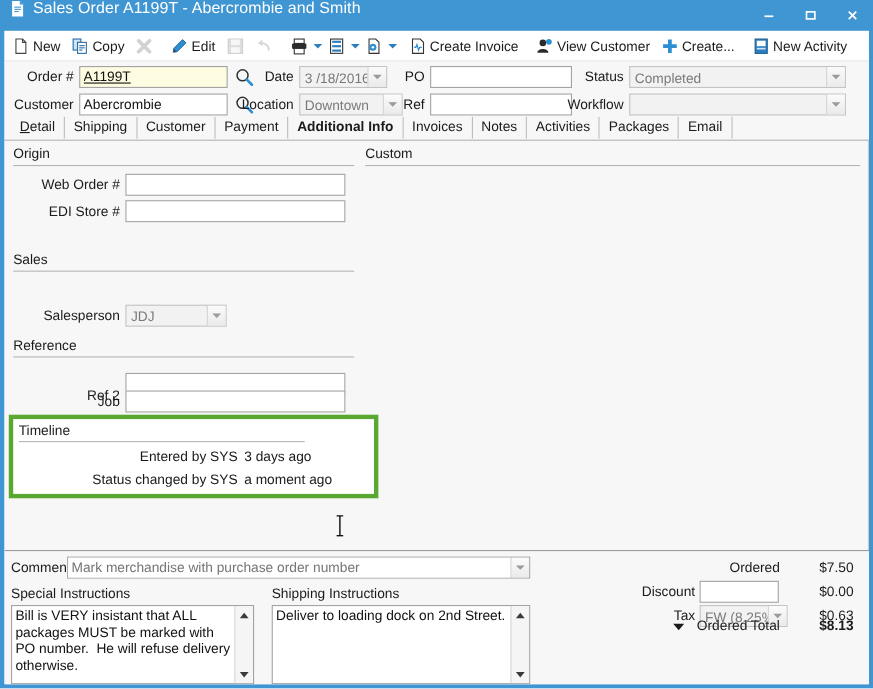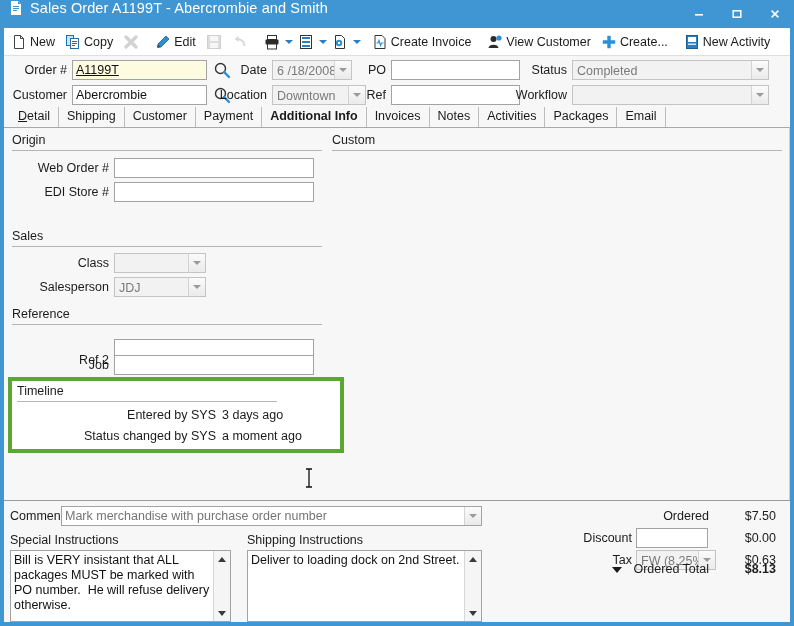--- a/index.html
+++ b/index.html
@@ -113,21 +113,21 @@
     border-left: 1px solid #d4d4d4;
     display:flex; align-items:center; justify-content:center;
   }
   .arrow-dn {
     width:0;height:0;border-left:4px solid transparent;border-right:4px solid transparent;
     border-top:4px solid #9a9a9a;
   }
   .magnifier { width:18px; height:18px; display:block; cursor:pointer; }
   
   .tabs {
-    display: flex; align-items: center;
+    display: flex; align-items: flex-start;
     height: 22px;
     padding-left: 6px;
     background: #f7f7f7;
     border-bottom: 1px solid #a9a9a9;
   }
   .tab {
     font-size: 12.5px; color:#1b1b1b;
     padding: 1px 8px 2px 8px;
     border-right: 1px solid #bdbdbd;
     white-space: nowrap;
@@ -406,21 +406,21 @@
         <input class="ti" style="width: 135px;" value="Abercrombie">
         <svg class="magnifier" viewBox="0 0 18 18" style="margin-left:6px;">
           <circle cx="7.5" cy="7.5" r="5" fill="none" stroke="#333" stroke-width="1.4"></circle>
           <path d="M11.2 11.2 L16 16" stroke="#2b8fd4" stroke-width="2.4" stroke-linecap="round"></path>
         </svg>
       </div>
 
       <div class="fld" style="left:228px; top:4px;">
         <span class="lbl" style="width:40px;">Date</span>
         <div class="combo" style="width:80px;">
-          <div class="cval">6 /18/2008</div>
+          <div class="cval">3 /18/2016</div>
           <div class="cbtn">
               <span class="arrow-dn"></span>
             </div>
         </div>
       </div>
 
       <div class="fld" style="left:214px; top:29px;">
         <span class="lbl" style="width:54px;">Location</span>
         <div class="combo" style="width:94px;">
           <div class="cval">Downtown</div>
@@ -487,29 +487,20 @@
         <span class="lbl" style="width:110px;">EDI Store #</span>
         <input class="ti" style="width: 200px;" value="">
       </div>
 
       <span class="group-hdr" style="left:328px; top:5px;">Custom</span>
       <div class="group-rule" style="left:328px; top:22px; width:450px;"></div>
 
       <span class="group-hdr" style="left:8px; top:101px;">Sales</span>
       <div class="group-rule" style="left:8px; top:118px; width:310px;"></div>
 
-      <div class="fld" style="left:0px; top:125px;">
-        <span class="lbl" style="width:110px;">Class</span>
-        <div class="combo" style="width:92px;">
-          <div class="cval"></div>
-          <div class="cbtn">
-              <span class="arrow-dn"></span>
-            </div>
-        </div>
-      </div>
       <div class="fld" style="left:0px; top:149px;">
         <span class="lbl" style="width:110px;">Salesperson</span>
         <div class="combo" style="width:92px;">
           <div class="cval">JDJ</div>
           <div class="cbtn">
               <span class="arrow-dn"></span>
             </div>
         </div>
       </div>
 

